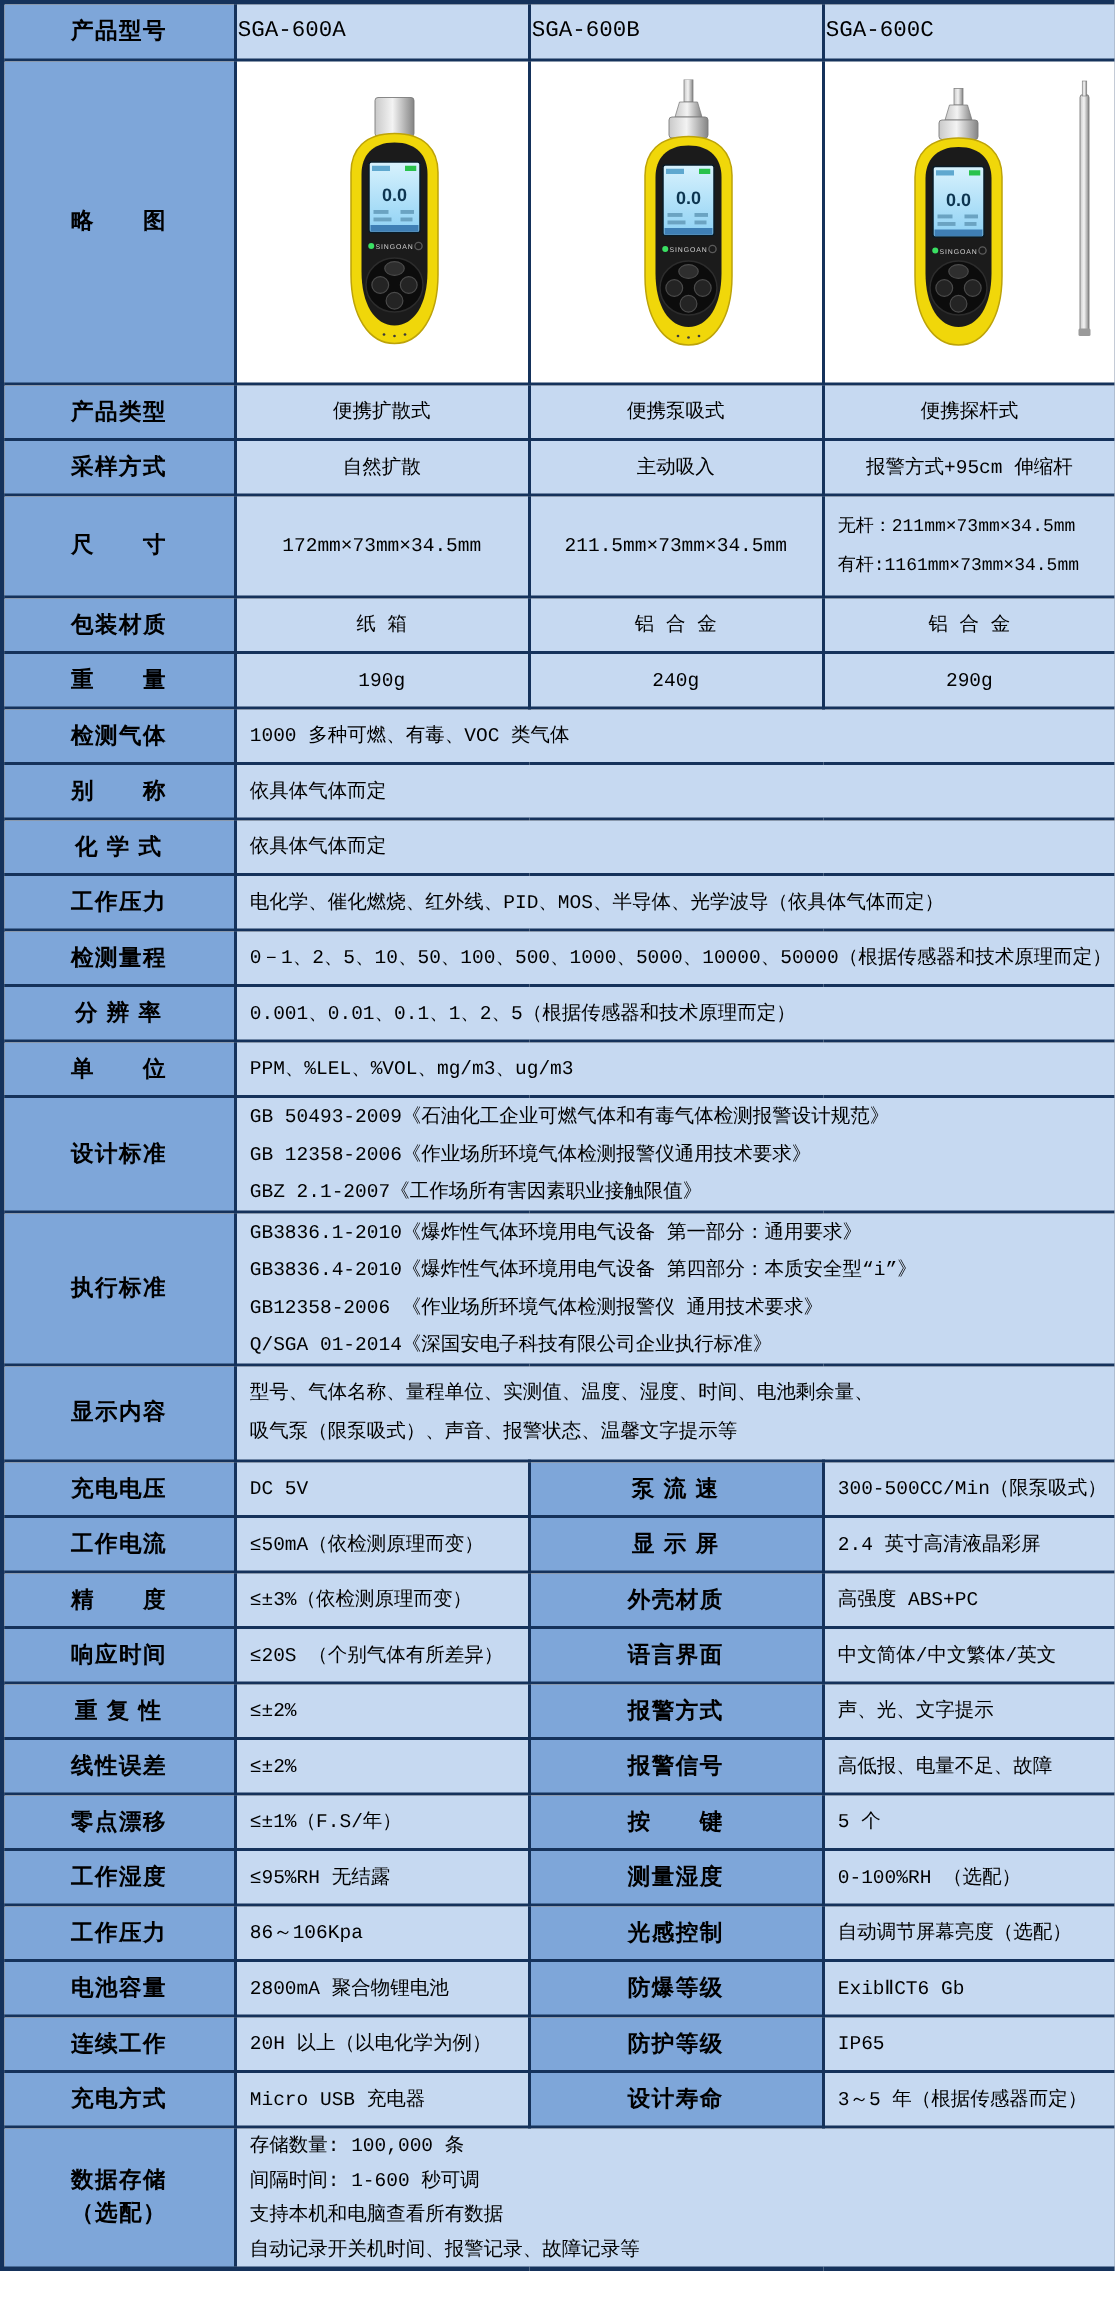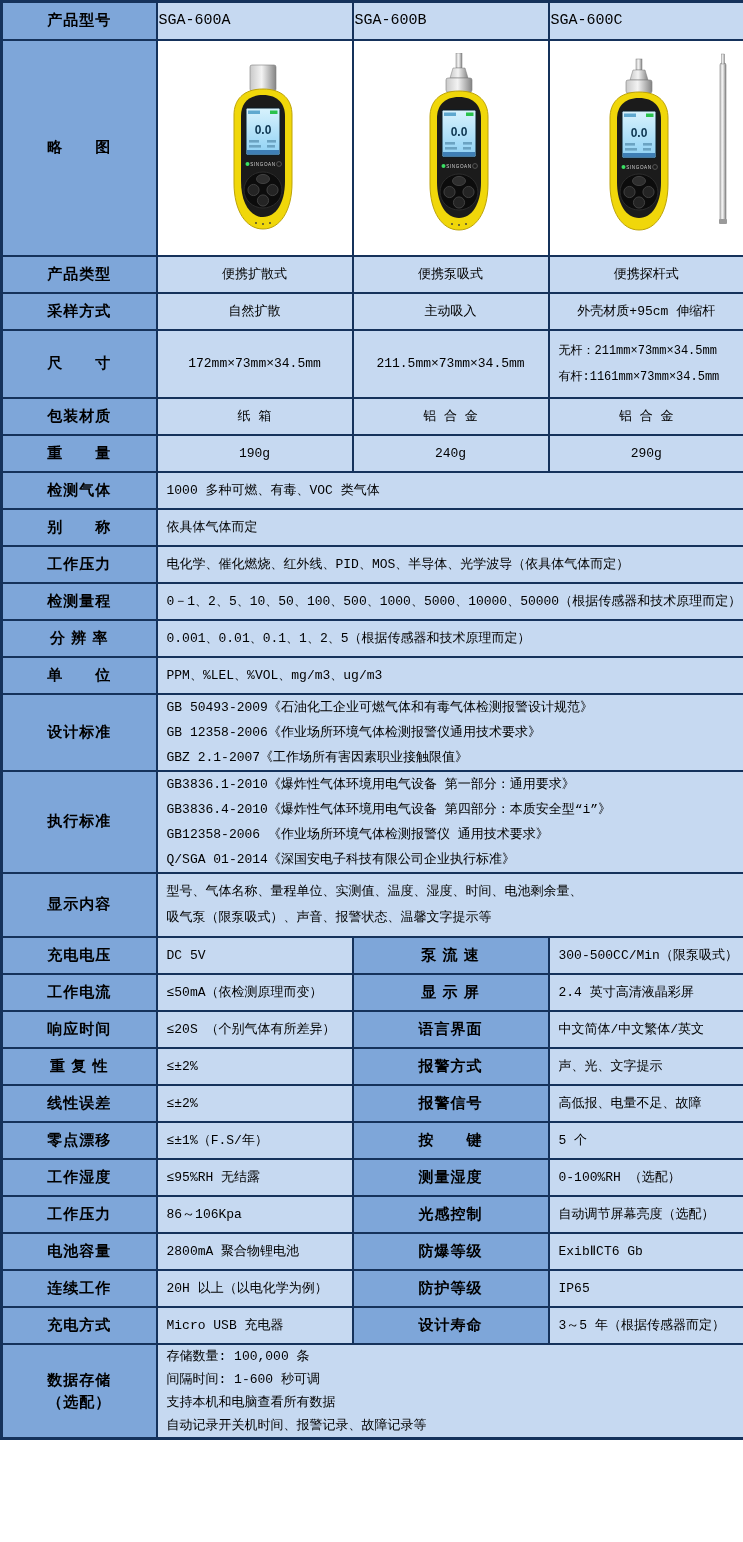--- a/index.html
+++ b/index.html
@@ -176,21 +176,21 @@
   <tr class="h-std">
     <td class="lbl">产品类型</td>
     <td class="val c">便携扩散式</td>
     <td class="val c">便携泵吸式</td>
     <td class="val c">便携探杆式</td>
   </tr>
   <tr class="h-std">
     <td class="lbl">采样方式</td>
     <td class="val c">自然扩散</td>
     <td class="val c">主动吸入</td>
-    <td class="val c sm">外壳材质+95cm 伸缩杆</td>
+    <td class="val c sm">报警方式+95cm 伸缩杆</td>
   </tr>
   <tr class="h-size">
     <td class="lbl">尺　　寸</td>
     <td class="val c sm">172mm×73mm×34.5mm</td>
     <td class="val c sm">211.5mm×73mm×34.5mm</td>
     <td class="val l dimc">
       <div>无杆：211mm×73mm×34.5mm</div>
       <div>有杆:1161mm×73mm×34.5mm</div>
     </td>
   </tr>
@@ -209,20 +209,24 @@
 
   <tr class="h-std">
     <td class="lbl">检测气体</td>
     <td class="val l" colspan="3">1000 多种可燃、有毒、VOC 类气体</td>
   </tr>
   <tr class="h-std">
     <td class="lbl">别　　称</td>
     <td class="val l" colspan="3">依具体气体而定</td>
   </tr>
   <tr class="h-std">
+    <td class="lbl">化 学 式</td>
+    <td class="val l" colspan="3">依具体气体而定</td>
+  </tr>
+  <tr class="h-std">
     <td class="lbl">工作压力</td>
     <td class="val l" colspan="3">电化学、催化燃烧、红外线、PID、MOS、半导体、光学波导（依具体气体而定）</td>
   </tr>
   <tr class="h-std">
     <td class="lbl">检测量程</td>
     <td class="val l sm" colspan="3">0－1、2、5、10、50、100、500、1000、5000、10000、50000（根据传感器和技术原理而定）</td>
   </tr>
   <tr class="h-std">
     <td class="lbl">分 辨 率</td>
     <td class="val l" colspan="3">0.001、0.01、0.1、1、2、5（根据传感器和技术原理而定）</td>
@@ -262,20 +266,26 @@
     <td class="lbl">泵 流 速</td>
     <td class="val l pv">300-500CC/Min（限泵吸式）</td>
   </tr>
   <tr class="h-std">
     <td class="lbl">工作电流</td>
     <td class="val l pv">≤50mA（依检测原理而变）</td>
     <td class="lbl">显 示 屏</td>
     <td class="val l pv">2.4 英寸高清液晶彩屏</td>
   </tr>
   <tr class="h-std">
+    <td class="lbl">精　　度</td>
+    <td class="val l pv">≤±3%（依检测原理而变）</td>
+    <td class="lbl">外壳材质</td>
+    <td class="val l pv">高强度 ABS+PC</td>
+  </tr>
+  <tr class="h-std">
     <td class="lbl">响应时间</td>
     <td class="val l pv">≤20S （个别气体有所差异）</td>
     <td class="lbl">语言界面</td>
     <td class="val l pv">中文简体/中文繁体/英文</td>
   </tr>
   <tr class="h-std">
     <td class="lbl">重 复 性</td>
     <td class="val l pv">≤±2%</td>
     <td class="lbl">报警方式</td>
     <td class="val l pv">声、光、文字提示</td>

